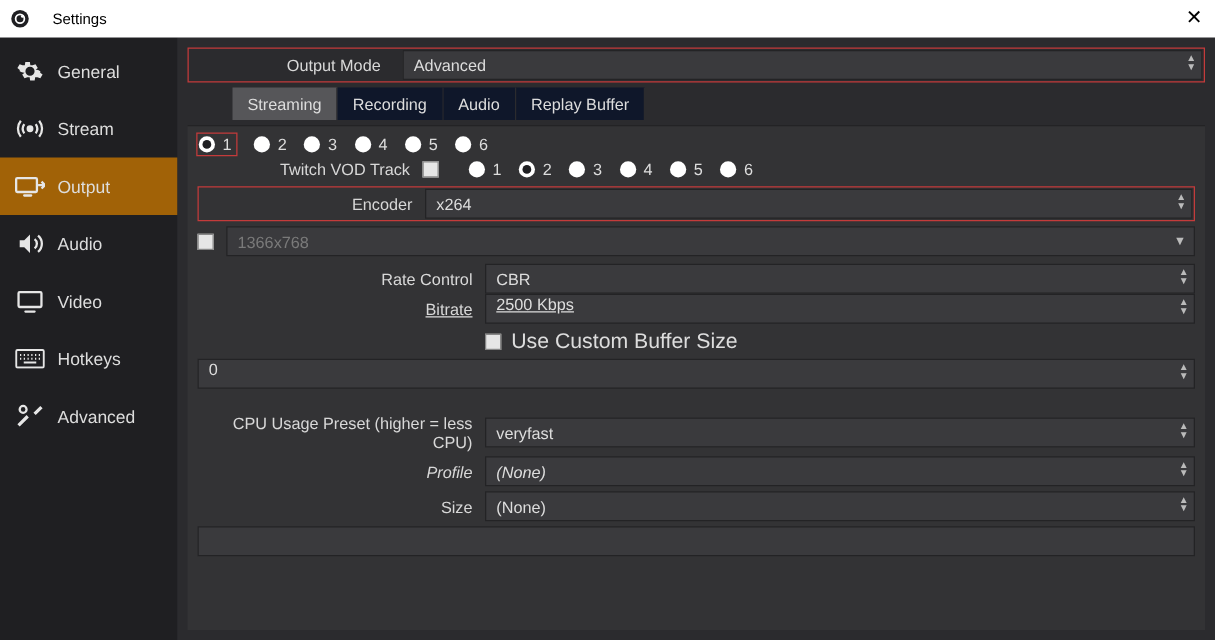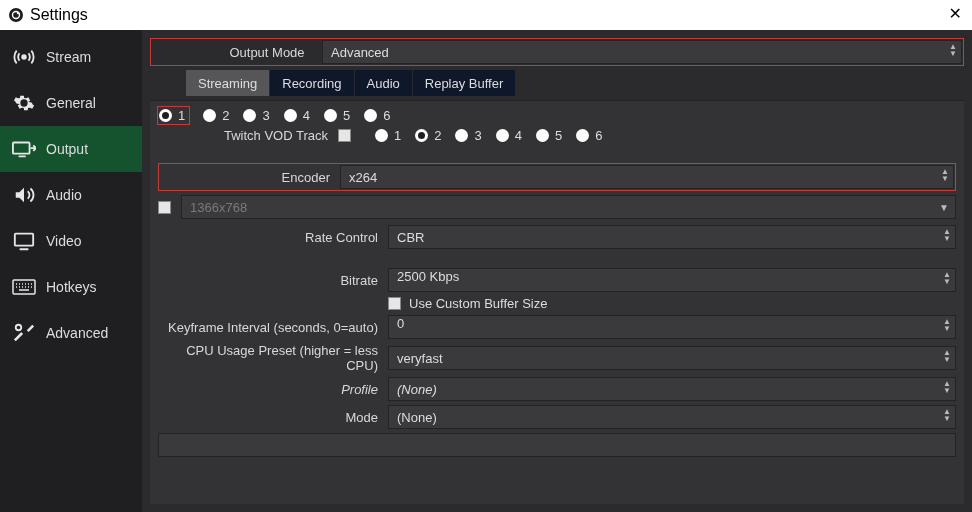--- a/index.html
+++ b/index.html
@@ -1,46 +1,46 @@
 <!DOCTYPE html>
 <html><head>
 <meta charset="utf-8">
 <style>
   * { box-sizing: border-box; margin: 0; padding: 0; font-family: "Segoe UI", Tahoma, sans-serif; }
   html, body { width: 972px; height: 512px; background: #2b2b2e; color: #ddd; overflow: hidden; }
   .titlebar { height: 30px; background: #fff; color: #000; display: flex; align-items: center; padding: 0 8px; position: relative; }
   .titlebar .icon { width: 16px; height: 16px; margin-right: 6px; display: inline-flex; align-items: center; justify-content: center; }
-  .titlebar .title { font-size: 16px; }
+  .titlebar .title { font-size: 12px; margin-left: 12px; }
   .titlebar .close { position: absolute; right: 10px; top: 4px; font-size: 16px; font-weight: 300; }
   .body { display: flex; height: calc(100% - 30px); }
   .sidebar { width: 142px; background: #1f1f22; display: flex; flex-direction: column; padding-top: 4px; }
   .side-item { display: flex; align-items: center; gap: 10px; height: 46px; padding-left: 12px; color: #ddd; font-size: 14px; cursor: pointer; }
   .side-item .icon { width: 24px; height: 24px; display: inline-flex; align-items: center; justify-content: center; color: #e6e6e6; }
-  .side-item.active { background: #14532d; align-items: center; }
+  .side-item.active { background: #a16207; align-items: center; }
   .main { flex: 1; background: #2b2b2e; padding: 8px 8px 8px 8px; display: flex; flex-direction: column; gap: 4px; overflow: hidden; }
   .row { display: flex; align-items: center; }
   .label-col { width: 230px; text-align: right; padding-right: 10px; font-size: 13px; color: #d8d8d8; }
   .field-col { flex: 1; display: flex; align-items: center; }
   .select { flex: 1; height: 24px; background: #3a3a3d; border: 1px solid #232325; display: flex; align-items: center; padding: 0 8px; font-size: 13px; color: #ddd; position: relative; }
   .select.disabled { color: #7a7a7a; }
   .spin-arrows { position: absolute; right: 4px; top: 2px; display: flex; flex-direction: column; line-height: 7px; font-size: 8px; color: #bbb; }
   .single-down { position: absolute; right: 6px; top: 6px; font-size: 10px; color: #bbb; }
   .highlight-red { outline: 1px solid #c43b3b; outline-offset: -1px; }
   .tabs { display: flex; gap: 0; height: 26px; padding-left: 36px; }
   .tab { padding: 0 12px; display: flex; align-items: center; font-size: 13px; background: #0f172a; color: #ddd; border-right: 1px solid #2b2b2e; cursor: pointer; }
   .tab.active { background: #565659; }
   .panel { background: #333335; flex: 1; padding: 6px 8px; border-top: 1px solid #232325; }
   .radio-group { display: flex; gap: 14px; align-items: center; }
   .radio-item { display: flex; align-items: center; gap: 6px; font-size: 13px; }
   .radio { width: 13px; height: 13px; border-radius: 50%; background: #fff; display: inline-block; position: relative; }
   .radio.selected::after { content: ""; position: absolute; width: 7px; height: 7px; left: 3px; top: 3px; border-radius: 50%; background: #1f1f22; }
   .checkbox { width: 13px; height: 13px; background: #e6e6e6; display: inline-block; border: 1px solid #888; }
   .radio-outline-red { outline: 1px solid #c43b3b; padding: 1px 4px 1px 1px; }
   .input { flex: 1; height: 24px; background: #3a3a3d; border: 1px solid #232325; padding: 0 8px; font-size: 13px; color: #ddd; position: relative; }
-  .ck-row { display: flex; align-items: center; gap: 8px; padding-left: 0; font-size: 13px; }
+  .ck-row { display: flex; align-items: center; gap: 8px; padding-left: 0; font-size: 17px; }
   .sep { height: 6px; }
   svg { display: block; }
 </style>
 </head>
 <body>
 
 <div class="titlebar">
   <span class="icon">
     <svg width="16" height="16" viewBox="0 0 16 16">
         <circle cx="8" cy="8" r="7" fill="#1f1f22"></circle>
@@ -50,34 +50,34 @@
   </span>
   <span class="title">Settings</span>
   <span class="close">✕</span>
 </div>
 
 <div class="body">
 
   <div class="sidebar">
     <div class="side-item">
       <span class="icon">
+        <svg width="22" height="22" viewBox="0 0 24 24" fill="#e6e6e6">
+            <path d="M12 8a4 4 0 1 0 0 8 4 4 0 0 0 0-8zm9 4a7 7 0 0 1-.1 1.2l2.1 1.6-2 3.4-2.5-1a7 7 0 0 1-2 .1l-.4 2.7h-4l-.4-2.7a7 7 0 0 1-2-.1l-2.5 1-2-3.4 2.1-1.6A7 7 0 0 1 3 12a7 7 0 0 1 .1-1.2L1 9.2l2-3.4 2.5 1a7 7 0 0 1 2-.1L7.9 4h4l.4 2.7a7 7 0 0 1 2 .1l2.5-1 2 3.4-2.1 1.6A7 7 0 0 1 21 12z"></path>
+          </svg>
+      </span>
+      <span>General</span>
+    </div>
+    <div class="side-item">
+      <span class="icon">
         <svg width="22" height="22" viewBox="0 0 24 24" fill="none" stroke="#e6e6e6" stroke-width="2">
             <circle cx="12" cy="12" r="2" fill="#e6e6e6"></circle>
             <path d="M7 8a7 7 0 0 0 0 8M17 8a7 7 0 0 1 0 8M4 5a11 11 0 0 0 0 14M20 5a11 11 0 0 1 0 14"></path>
           </svg>
       </span>
       <span>Stream</span>
-    </div>
-    <div class="side-item">
-      <span class="icon">
-        <svg width="22" height="22" viewBox="0 0 24 24" fill="#e6e6e6">
-            <path d="M12 8a4 4 0 1 0 0 8 4 4 0 0 0 0-8zm9 4a7 7 0 0 1-.1 1.2l2.1 1.6-2 3.4-2.5-1a7 7 0 0 1-2 .1l-.4 2.7h-4l-.4-2.7a7 7 0 0 1-2-.1l-2.5 1-2-3.4 2.1-1.6A7 7 0 0 1 3 12a7 7 0 0 1 .1-1.2L1 9.2l2-3.4 2.5 1a7 7 0 0 1 2-.1L7.9 4h4l.4 2.7a7 7 0 0 1 2 .1l2.5-1 2 3.4-2.1 1.6A7 7 0 0 1 21 12z"></path>
-          </svg>
-      </span>
-      <span>General</span>
     </div>
     <div class="side-item active">
       <span class="icon">
         <svg width="24" height="20" viewBox="0 0 26 20" fill="none" stroke="#e6e6e6" stroke-width="2">
             <rect x="1" y="3" width="18" height="12" rx="1"></rect>
             <path d="M8 18h6" stroke-linecap="round"></path>
             <path d="M20 9h5M23 6l3 3-3 3" fill="none"></path>
           </svg>
       </span>
       <span>Output</span>
@@ -204,21 +204,21 @@
               <span class="radio"></span>
               <span>5</span>
             </span>
           <span class="radio-item">
               <span class="radio"></span>
               <span>6</span>
             </span>
         </div>
       </div>
 
-      <div class="row highlight-red" style="margin-top:20px; padding:2px;">
+      <div class="row highlight-red" style="margin-top:6px; padding:2px;">
         <div class="label-col" style="width:180px;">Encoder</div>
         <div class="select">
           <span>x264</span>
           <span class="spin-arrows">
               <span>▲</span>
               <span>▼</span>
             </span>
         </div>
       </div>
 
@@ -236,51 +236,50 @@
         <div class="label-col">Rate Control</div>
         <div class="select">
           <span>CBR</span>
           <span class="spin-arrows">
               <span>▲</span>
               <span>▼</span>
             </span>
         </div>
       </div>
 
-      <div class="row" style="margin-top:19px;">
+      <div class="row" style="margin-top:0;text-decoration:underline;">
         <div class="label-col">Bitrate</div>
         <div class="input">
           <span>2500 Kbps</span>
           <span class="spin-arrows">
               <span>▲</span>
               <span>▼</span>
             </span>
         </div>
       </div>
 
       <div class="row" style="margin-top:4px;">
         <div class="label-col"></div>
         <div class="ck-row">
           <span class="checkbox"></span>
           <span>Use Custom Buffer Size</span>
         </div>
       </div>
 
       <div class="row" style="margin-top:4px;">
-        <div class="label-col">Keyframe Interval (seconds, 0=auto)</div>
         <div class="input">
           <span>0</span>
           <span class="spin-arrows">
               <span>▲</span>
               <span>▼</span>
             </span>
         </div>
       </div>
 
-      <div class="row" style="margin-top:4px;align-items:center;">
+      <div class="row" style="margin-top:20px;align-items:center;">
         <div class="label-col">CPU Usage Preset (higher = less CPU)</div>
         <div class="select">
           <span>veryfast</span>
           <span class="spin-arrows">
               <span>▲</span>
               <span>▼</span>
             </span>
         </div>
       </div>
 
@@ -289,21 +288,21 @@
         <div class="select">
           <span>(None)</span>
           <span class="spin-arrows">
               <span>▲</span>
               <span>▼</span>
             </span>
         </div>
       </div>
 
       <div class="row" style="margin-top:4px;">
-        <div class="label-col">Mode</div>
+        <div class="label-col">Size</div>
         <div class="select">
           <span>(None)</span>
           <span class="spin-arrows">
               <span>▲</span>
               <span>▼</span>
             </span>
         </div>
       </div>
 
       <div class="row" style="margin-top:4px;">

